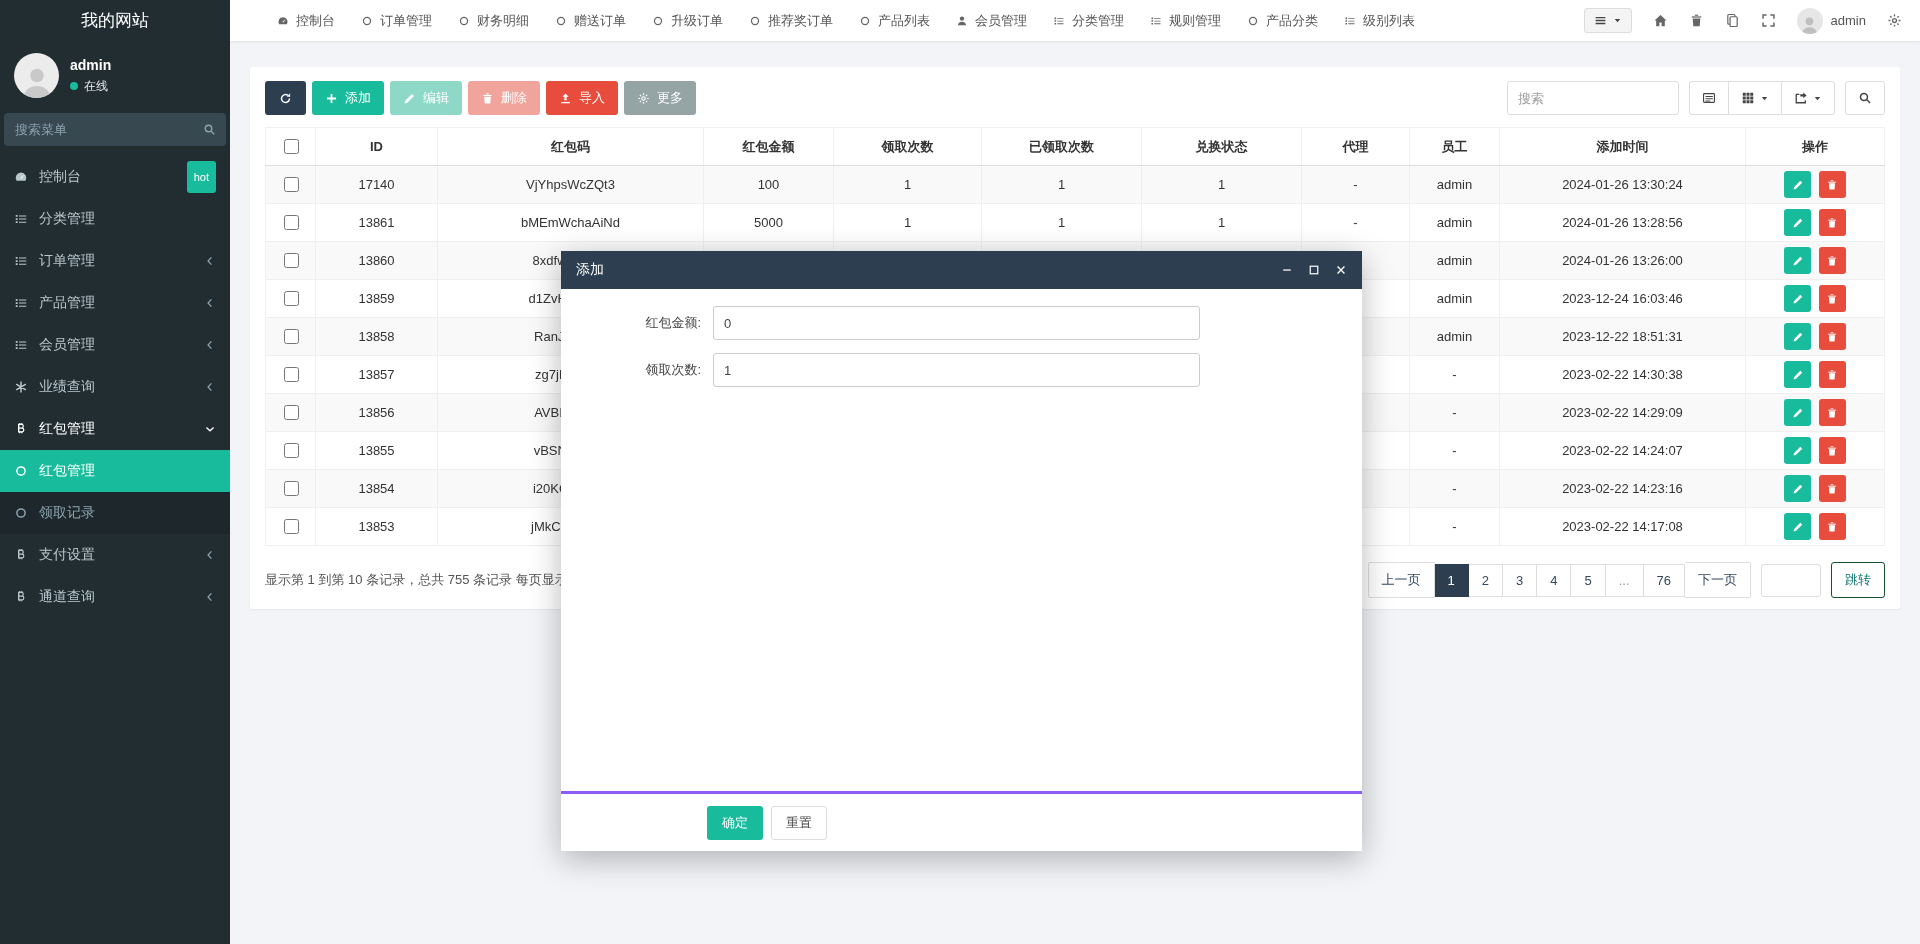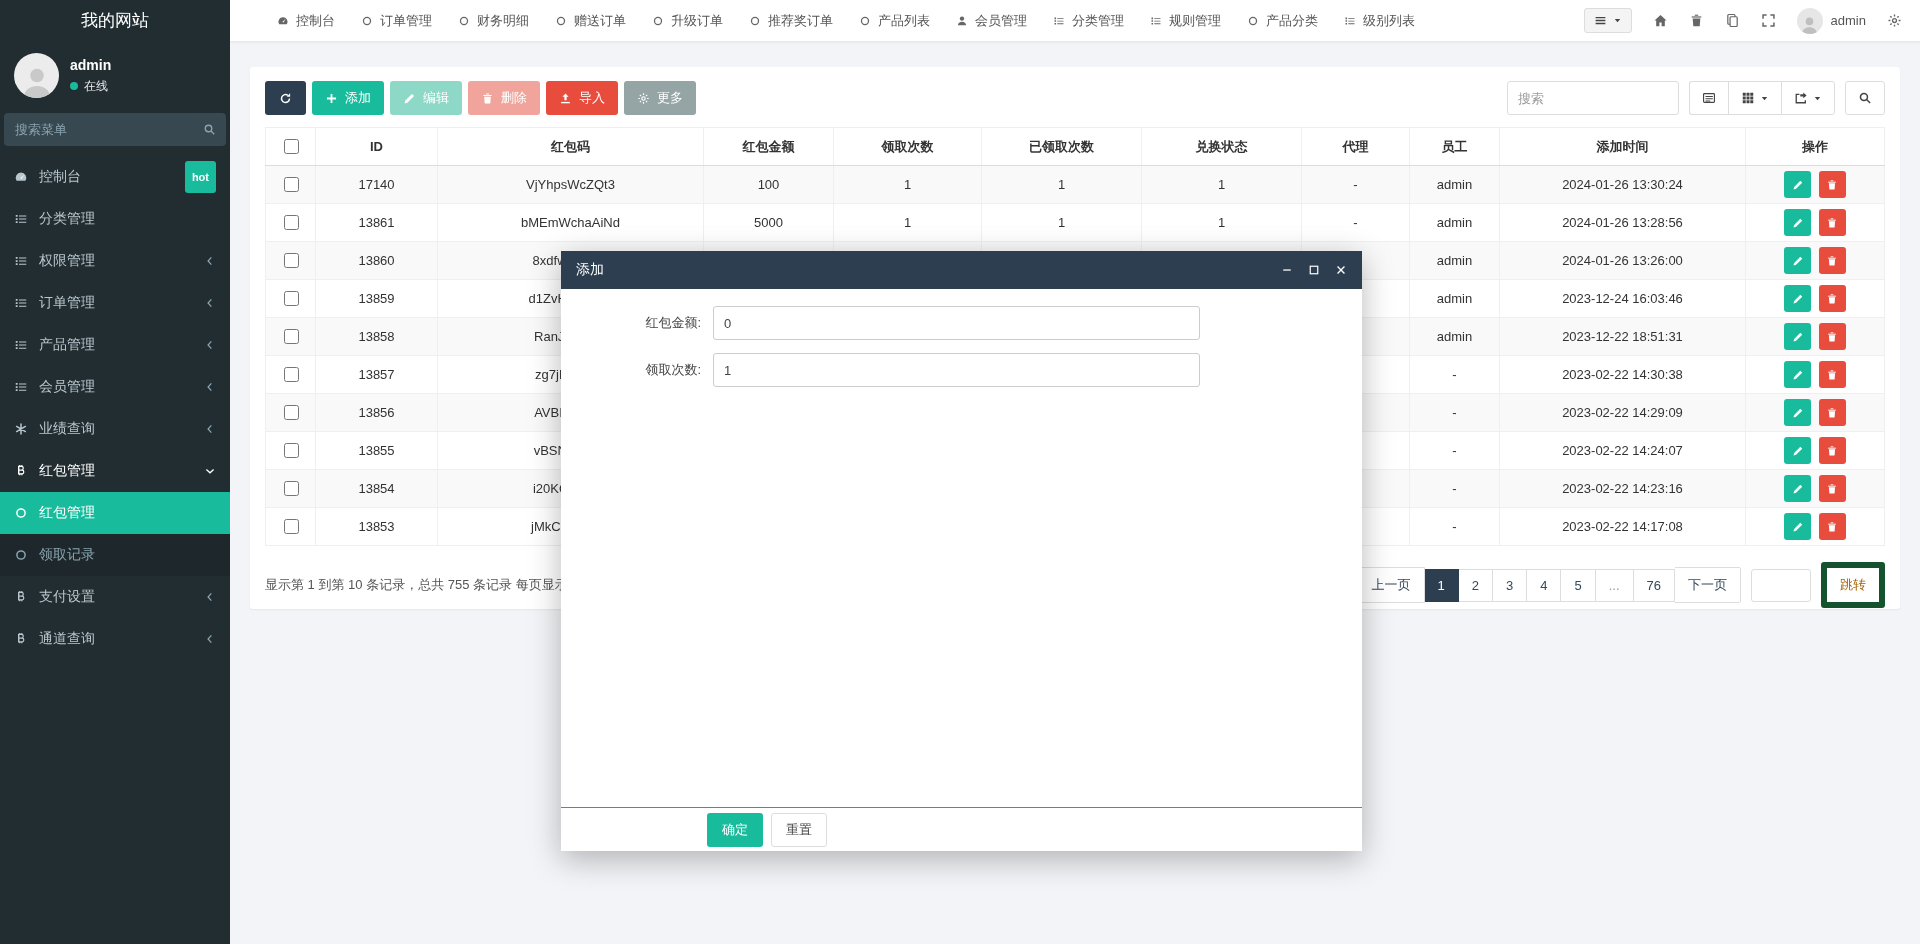--- a/index.html
+++ b/index.html
@@ -31,21 +31,21 @@
           color:#b8c7ce;font-size:14px;cursor:pointer}
   .menu-item .i{font-size:14px;color:#b8c7ce}
   .menu-item .lbl{flex:1}
   .menu-item .right-ic{color:#8aa4af;font-size:12px}
   .menu-item.open{color:#fff}
   .menu-item.open .i{color:#fff}
   .menu-item.sub{background:#1e282c;color:#8aa4af}
   .menu-item.sub .i{color:#8aa4af}
   .menu-item.active{background:#18bc9c;color:#fff}
   .menu-item.active .i{color:#fff}
-  .badge{font-size:11px;padding:10px 7px;border-radius:3px;color:#fff;font-weight:bold}
+  .badge{font-size:11px;padding:10px 7px;border-radius:3px;color:#fff;font-weight:normal}
   .badge.hot{background:#18bc9c}
   .badge.new{background:#7266ba}
 
   
   .topnav{position:absolute;left:230px;top:0;right:0;height:42px;background:#fff;
           border-bottom:1px solid #e7e7e7;box-shadow:0 1px 2px rgba(0,0,0,.04);
           display:flex;align-items:center;z-index:4}
   .hamburger{padding:0 17px;color:#555;font-size:15px;cursor:pointer;display:flex}
   #topnav-items{display:flex;align-items:center;height:100%}
   .nav-item{display:flex;align-items:center;gap:7px;padding:0 13px;color:#555;
@@ -105,38 +105,38 @@
   .table-footer{display:flex;align-items:center;margin-top:16px}
   .summary{font-size:13px;color:#555}
   .pager{margin-left:auto;display:flex;align-items:center}
   .page-btn{min-width:18px;text-align:center;padding:8px 13px;border:1px solid #ddd;
         border-left-width:0;color:#34495e;font-size:13px;background:#fff;cursor:pointer}
   .page-btn:first-child{border-left-width:1px;border-radius:2px 0 0 2px}
   .page-btn.last{border-radius:0 2px 2px 0}
   .page-btn.active{background:#2c3e50;color:#fff;border-color:#2c3e50;cursor:default}
   .page-btn.dots{color:#999;cursor:default}
   .jump-input{width:60px;height:33px;border:1px solid #ddd;border-radius:3px;margin-left:10px;outline:none;padding:0 8px;font-size:13px}
-  .jump-btn{margin-left:10px;padding:8px 13px;border:6px solid #14532d;border-radius:3px;
-        background:#fff;color:#a16207;font-size:13px;cursor:pointer}
+  .jump-btn{margin-left:10px;padding:8px 13px;border:1px solid #14532d;border-radius:3px;
+        background:#fff;color:#0f766e;font-size:13px;cursor:pointer}
 
   
   .modal{position:absolute;left:561px;top:251px;width:801px;height:600px;background:#fff;
         z-index:50;box-shadow:0 8px 30px rgba(0,0,0,.28);display:flex;flex-direction:column}
   .modal-header{height:38px;background:#2c3e50;display:flex;align-items:center;padding:0 15px;
         color:#fff;flex:none;cursor:move}
   .modal-title{font-size:14px}
   .modal-controls{margin-left:auto;display:flex;gap:15px;align-items:center}
   .mc{font-size:12px;cursor:pointer;display:flex;color:#fff}
   .modal-body{flex:1;padding:17px 20px 0}
   .form-row{display:flex;align-items:center;margin-bottom:13px}
   .form-label{width:132px;text-align:right;padding-right:12px;font-size:13px;color:#444;flex:none}
   .form-input{width:487px;height:34px;border:1px solid #ccc;border-radius:3px;padding:0 10px;
         font-size:13px;color:#444;outline:none}
-  .modal-footer{border-top:1px solid #8b5cf6;padding:0 0 0 146px;display:flex;gap:8px;
-        align-items:center;height:44px;flex:none}
+  .modal-footer{border-top:3px solid #8b5cf6;padding:0 0 0 146px;display:flex;gap:8px;
+        align-items:center;height:60px;flex:none}
   .btn-ok{background:#18bc9c;color:#fff;border:none;border-radius:3px;padding:8px 15px;
         font-size:13px;cursor:pointer}
   .btn-reset{background:#fff;color:#444;border:1px solid #ddd;border-radius:3px;
         padding:7px 14px;font-size:13px;cursor:pointer}
 </style>
 </head>
 <body>
 
 <div class="sidebar">
   <div class="brand">我的网站</div>
@@ -175,33 +175,20 @@
         <span class="lbl">控制台</span>
         <span class="badge hot">hot</span>
       </li>
       <li class="menu-item   ">
     <span class="i">
           <svg viewBox="0 0 16 16" fill="currentColor" aria-hidden="true">
             <path d="M2 3.4h2.1v2.1H2zM2 7h2.1v2.1H2zM2 10.6h2.1v2.1H2zM5.7 3.9h8.3v1.2H5.7zM5.7 7.5h8.3v1.2H5.7zM5.7 11.1h8.3v1.2H5.7z"></path>
           </svg>
         </span>
         <span class="lbl">分类管理</span>
-      </li>
-      <li class="menu-item   ">
-    <span class="i">
-          <svg viewBox="0 0 16 16" fill="currentColor" aria-hidden="true">
-            <path d="M2 3.4h2.1v2.1H2zM2 7h2.1v2.1H2zM2 10.6h2.1v2.1H2zM5.7 3.9h8.3v1.2H5.7zM5.7 7.5h8.3v1.2H5.7zM5.7 11.1h8.3v1.2H5.7z"></path>
-          </svg>
-        </span>
-        <span class="lbl">权限管理</span>
-        <span class="right-ic i">
-          <svg viewBox="0 0 16 16" fill="currentColor" aria-hidden="true">
-            <path d="M9.8 3.2 5.4 8l4.4 4.8" fill="none" stroke="currentColor" stroke-width="1.7"></path>
-          </svg>
-        </span>
       </li>
       <li class="menu-item   ">
     <span class="i">
           <svg viewBox="0 0 16 16" fill="currentColor" aria-hidden="true">
             <path d="M2 3.4h2.1v2.1H2zM2 7h2.1v2.1H2zM2 10.6h2.1v2.1H2zM5.7 3.9h8.3v1.2H5.7zM5.7 7.5h8.3v1.2H5.7zM5.7 11.1h8.3v1.2H5.7z"></path>
           </svg>
         </span>
         <span class="lbl">订单管理</span>
         <span class="right-ic i">
           <svg viewBox="0 0 16 16" fill="currentColor" aria-hidden="true">

